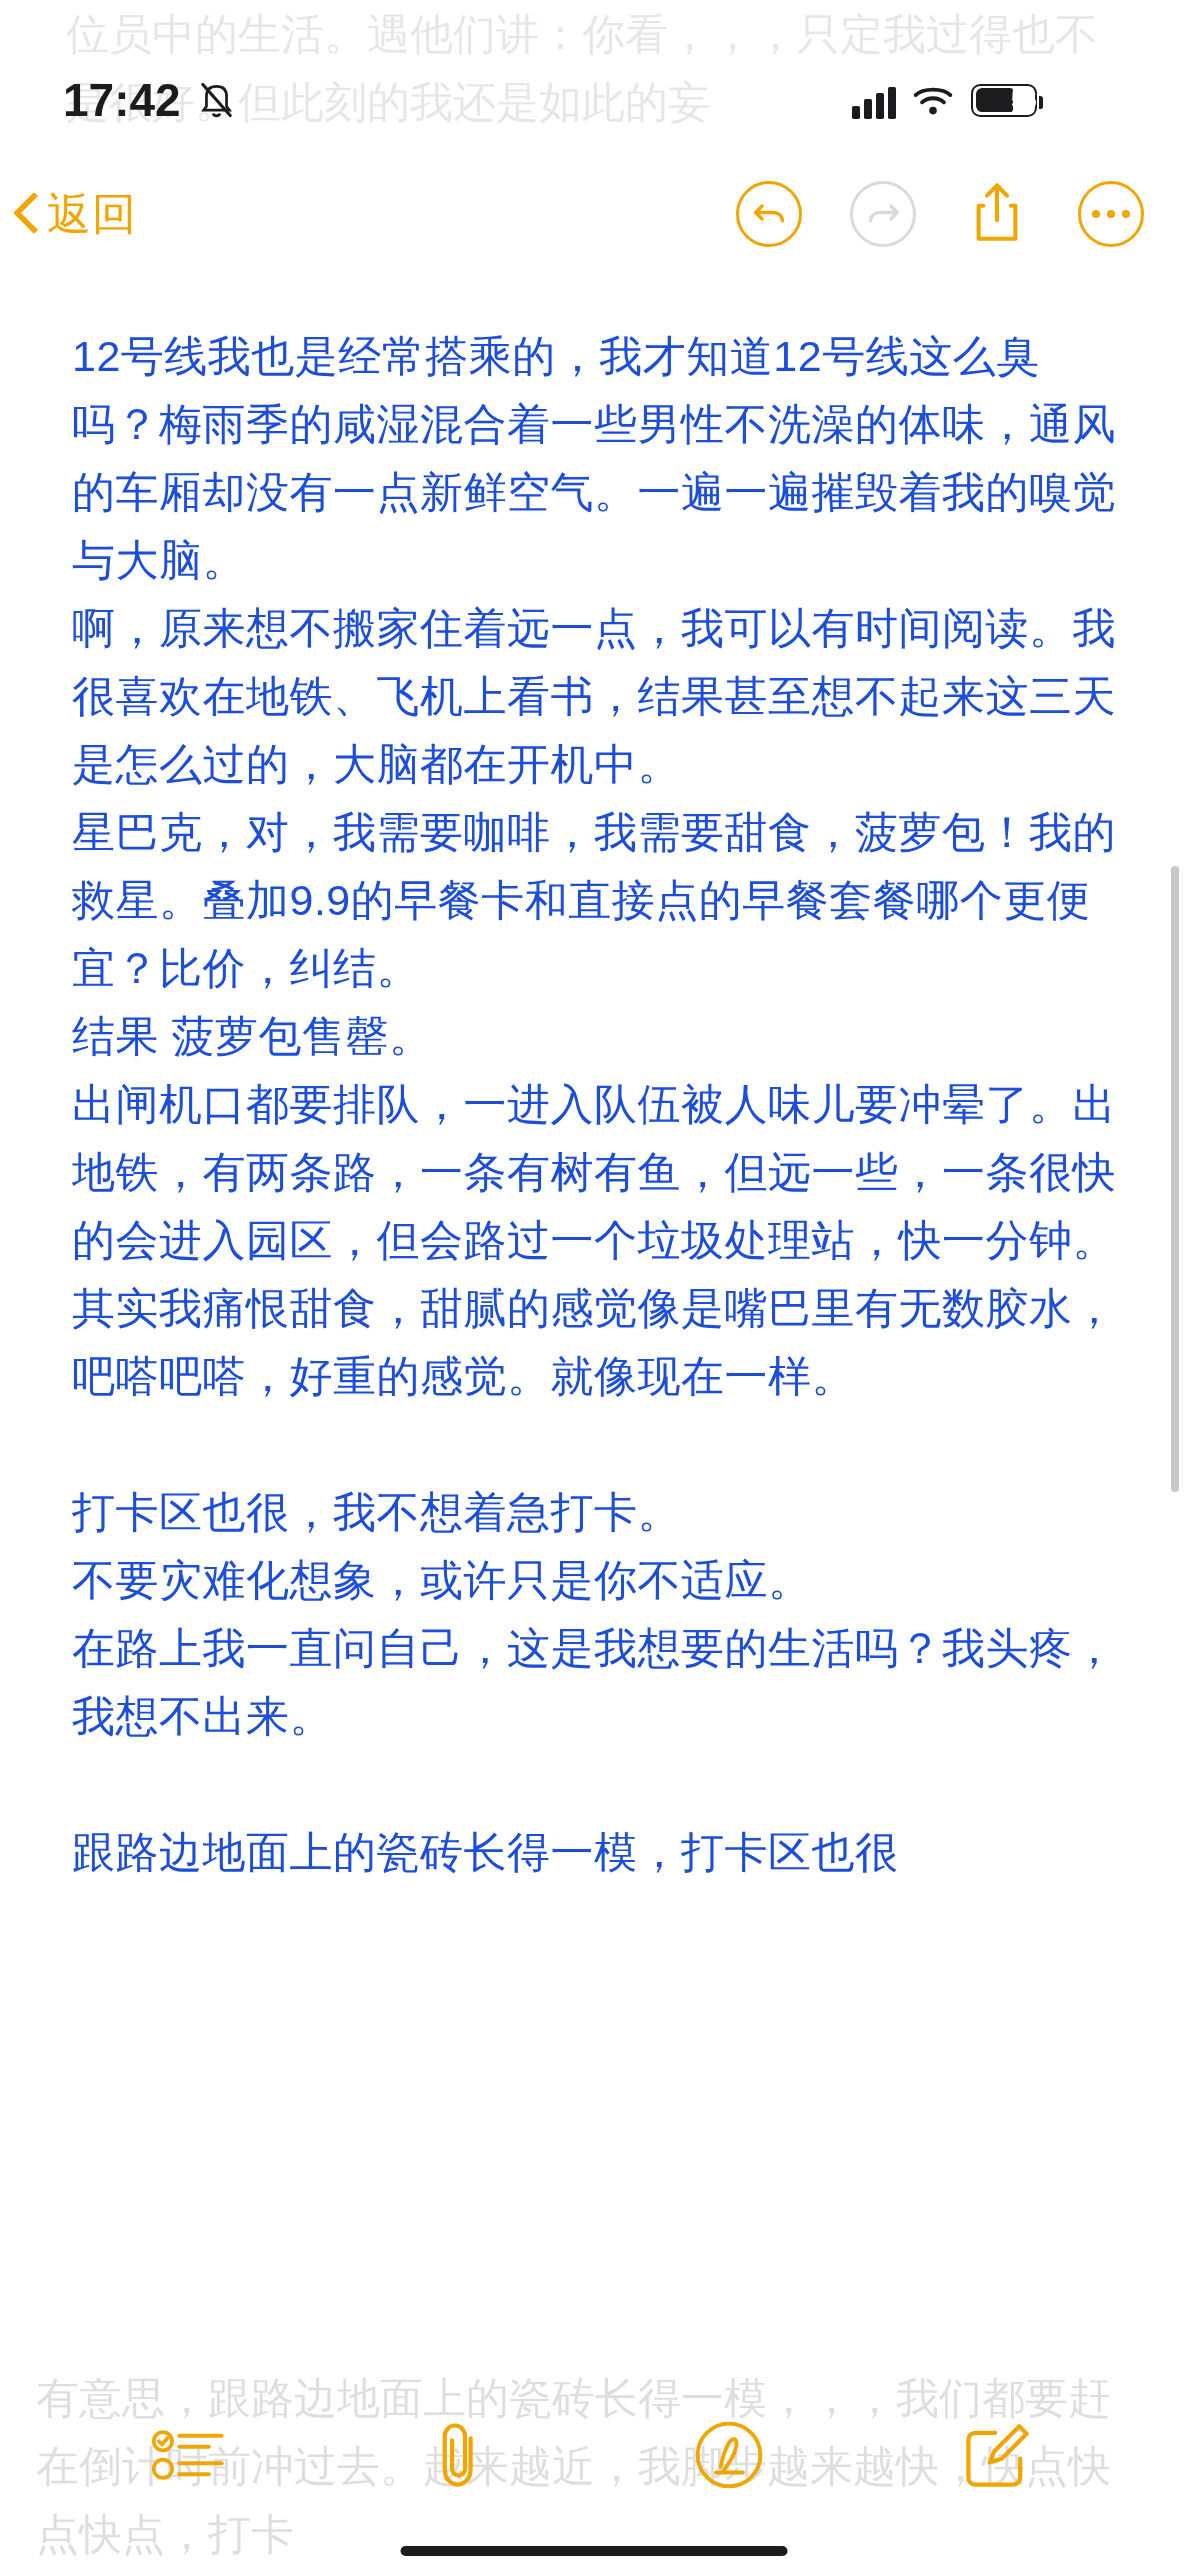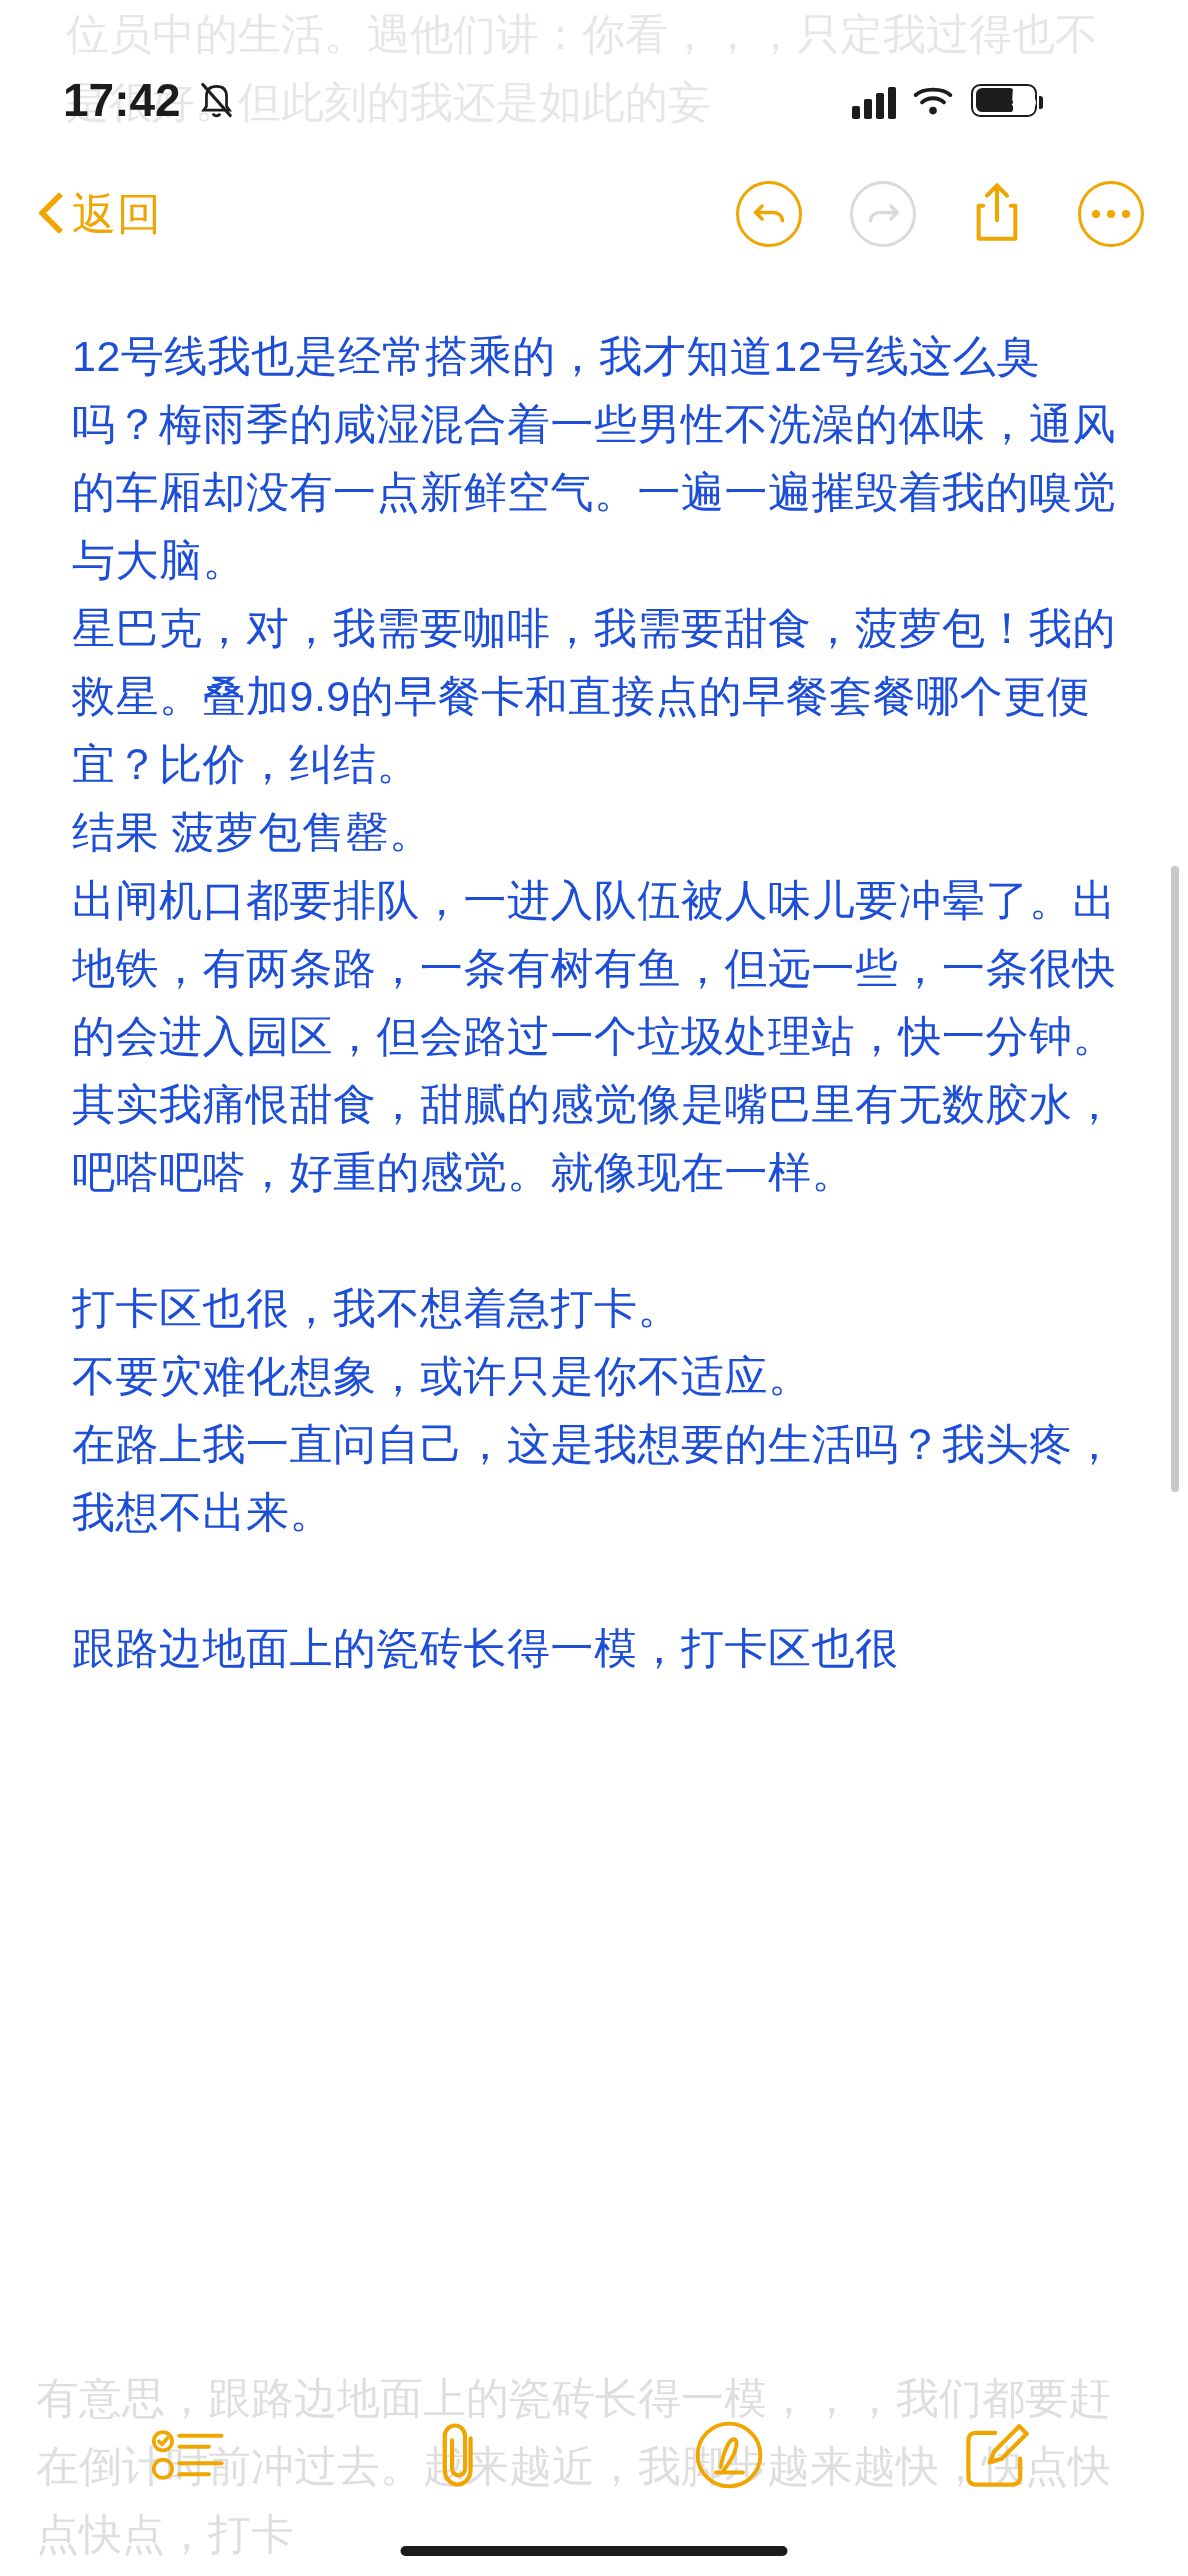--- a/index.html
+++ b/index.html
@@ -86,21 +86,21 @@
   }
 
   
   .topbar {
     position: absolute;
     top: 155px; left: 0;
     width: 1188px;
     height: 118px;
     display: flex;
     align-items: center;
-    padding: 0 44px 0 37px;
+    padding: 0 44px 0 12px;
   }
   .back-btn {
     display: flex;
     align-items: center;
     gap: 11px;
     color: #f0a500;
     cursor: pointer;
   }
   .chev {
     width: 24px; height: 44px;
@@ -313,20 +313,21 @@
             <i></i>
             <i></i>
             <i></i>
           </span>
       </div>
     </div>
   </div>
 
   <div class="note">
     <p>12号线我也是经常搭乘的，我才知道12号线这么臭吗？梅雨季的咸湿混合着一些男性不洗澡的体味，通风的车厢却没有一点新鲜空气。一遍一遍摧毁着我的嗅觉与大脑。</p>
+    <p>啊，原来想不搬家住着远一点，我可以有时间阅读。我很喜欢在地铁、飞机上看书，结果甚至想不起来这三天是怎么过的，大脑都在开机中。</p>
     <p>星巴克，对，我需要咖啡，我需要甜食，菠萝包！我的救星。叠加9.9的早餐卡和直接点的早餐套餐哪个更便宜？比价，纠结。</p>
     <p>结果 菠萝包售罄。</p>
     <p>出闸机口都要排队，一进入队伍被人味儿要冲晕了。出地铁，有两条路，一条有树有鱼，但远一些，一条很快的会进入园区，但会路过一个垃圾处理站，快一分钟。</p>
     <p>其实我痛恨甜食，甜腻的感觉像是嘴巴里有无数胶水，吧嗒吧嗒，好重的感觉。就像现在一样。</p>
     <p class="blank"></p>
     <p>打卡区也很，我不想着急打卡。</p>
     <p>不要灾难化想象，或许只是你不适应。</p>
     <p>在路上我一直问自己，这是我想要的生活吗？我头疼，我想不出来。</p>
     <p class="blank"></p>
     <p>跟路边地面上的瓷砖长得一模，打卡区也很</p>

